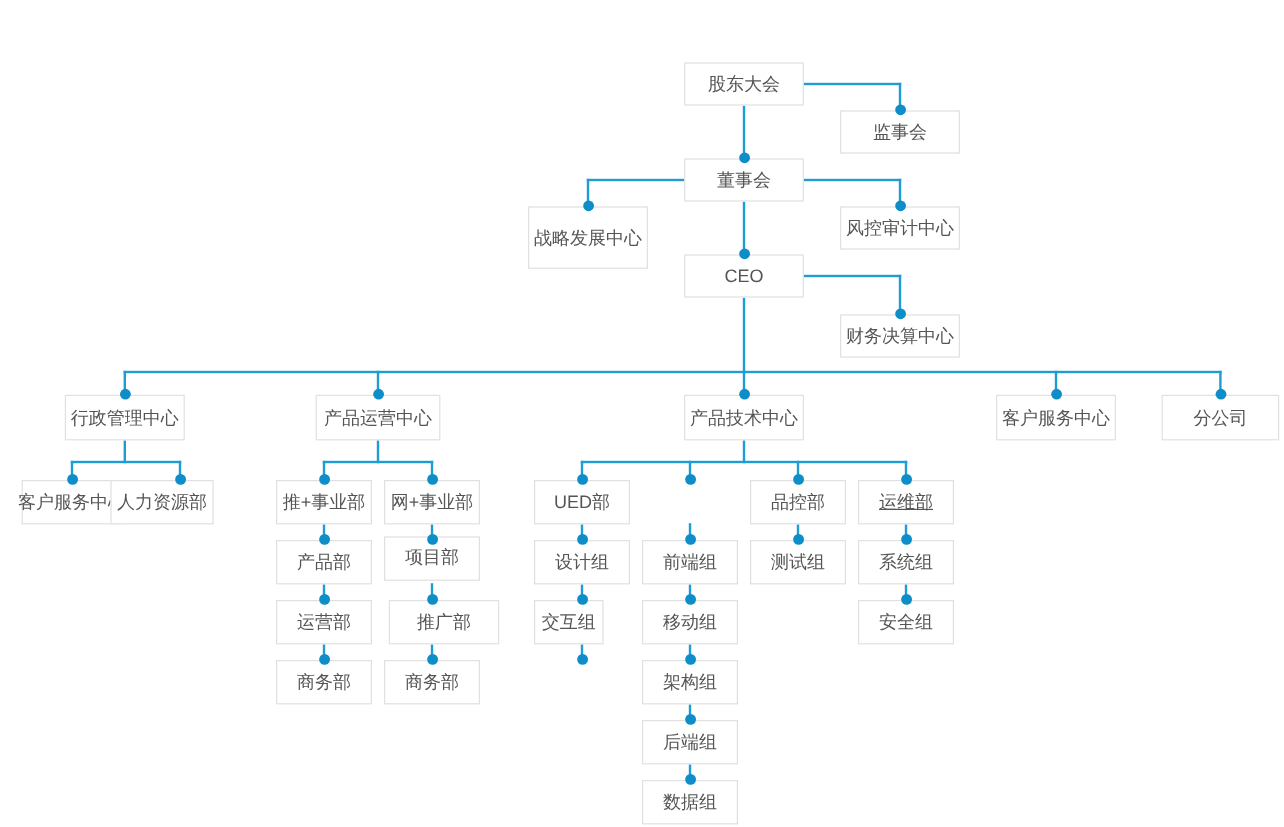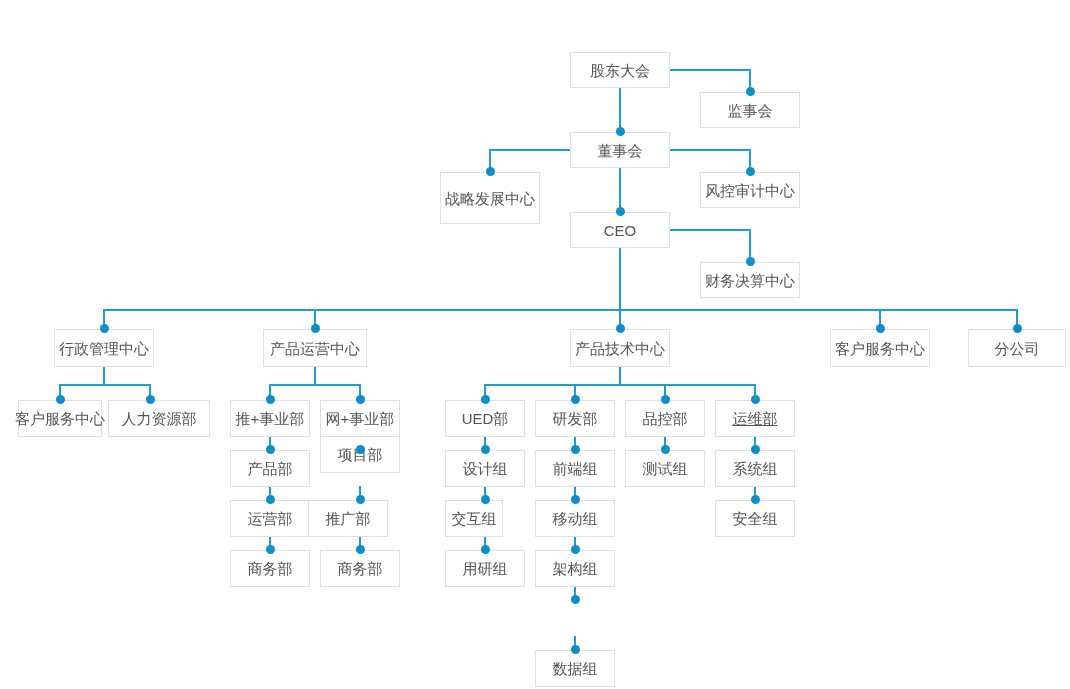--- a/index.html
+++ b/index.html
@@ -106,39 +106,38 @@
     <div class="node" style="left: 440px; top: 172px; width: 100px; height: 52px;">战略发展中心</div>
     <div class="node" style="left: 700px; top: 172px; width: 100px; height: 36px;">风控审计中心</div>
     <div class="node" style="left: 570px; top: 212px; width: 100px; height: 36px;">CEO</div>
     <div class="node" style="left: 700px; top: 262px; width: 100px; height: 36px;">财务决算中心</div>
     <div class="node" style="left: 54px; top: 329px; width: 100px; height: 38px;">行政管理中心</div>
     <div class="node" style="left: 570px; top: 329px; width: 100px; height: 38px;">产品技术中心</div>
     <div class="node" style="left: 263px; top: 329px; width: 104px; height: 38px;">产品运营中心</div>
     <div class="node" style="left: 830px; top: 329px; width: 100px; height: 38px;">客户服务中心</div>
     <div class="node" style="left: 968px; top: 329px; width: 98px; height: 38px;">分公司</div>
     <div class="node" style="left: 18px; top: 400px; width: 84px; height: 37px;">客户服务中心</div>
-    <div class="node" style="left: 108px; top: 400px; width: 102px; height: 37px;">人力资源部</div>
+    <div class="node" style="left: 92px; top: 400px; width: 86px; height: 37px;">人力资源部</div>
     <div class="node" style="left: 230px; top: 400px; width: 80px; height: 37px;">推+事业部</div>
     <div class="node" style="left: 320px; top: 400px; width: 80px; height: 37px;">网+事业部</div>
     <div class="node" style="left: 230px; top: 450px; width: 80px; height: 37px;">产品部</div>
     <div class="node" style="left: 230px; top: 500px; width: 80px; height: 37px;">运营部</div>
     <div class="node" style="left: 230px; top: 550px; width: 80px; height: 37px;">商务部</div>
-    <div class="node" style="left: 320px; top: 436px; width: 80px; height: 37px;">项目部</div>
-    <div class="node" style="left: 308px; top: 500px; width: 80px; height: 37px;">推广部</div>
+    <div class="node" style="left: 320px; top: 447px; width: 80px; height: 37px; font-family: Liberation Mono, monospace;">项目部</div>
+    <div class="node" style="left: 324px; top: 500px; width: 92px; height: 37px;">推广部</div>
     <div class="node" style="left: 320px; top: 550px; width: 80px; height: 37px;">商务部</div>
     <div class="node" style="left: 445px; top: 400px; width: 80px; height: 37px;">UED部</div>
-    <div class="node" style="left: 535px; top: 400px; width: 80px; height: 37px;">研发部</div>
     <div class="node" style="left: 625px; top: 400px; width: 80px; height: 37px;">品控部</div>
     <div class="node" style="left: 715px; top: 400px; width: 80px; height: 37px; text-decoration: underline;">运维部</div>
     <div class="node" style="left: 445px; top: 450px; width: 80px; height: 37px;">设计组</div>
     <div class="node" style="left: 445px; top: 500px; width: 58px; height: 37px;">交互组</div>
-    <div class="node" style="left: 445px; top: 550px; width: 80px; height: 37px;">用研组</div>
     <div class="node" style="left: 535px; top: 450px; width: 80px; height: 37px;">前端组</div>
     <div class="node" style="left: 535px; top: 500px; width: 80px; height: 37px;">移动组</div>
     <div class="node" style="left: 535px; top: 550px; width: 80px; height: 37px;">架构组</div>
+    <div class="node" style="left: 535px; top: 600px; width: 80px; height: 37px;">后端组</div>
     <div class="node" style="left: 535px; top: 650px; width: 80px; height: 37px;">数据组</div>
     <div class="node" style="left: 625px; top: 450px; width: 80px; height: 37px;">测试组</div>
     <div class="node" style="left: 715px; top: 500px; width: 80px; height: 37px;">安全组</div>
     <div class="node" style="left: 715px; top: 450px; width: 80px; height: 37px;">系统组</div>
     <div class="dot" style="left: 745.5px; top: 86.5px;"></div>
     <div class="dot" style="left: 615.5px; top: 126.5px;"></div>
     <div class="dot" style="left: 485.5px; top: 166.5px;"></div>
     <div class="dot" style="left: 745.5px; top: 166.5px;"></div>
     <div class="dot" style="left: 615.5px; top: 206.5px;"></div>
     <div class="dot" style="left: 745.5px; top: 256.5px;"></div>

